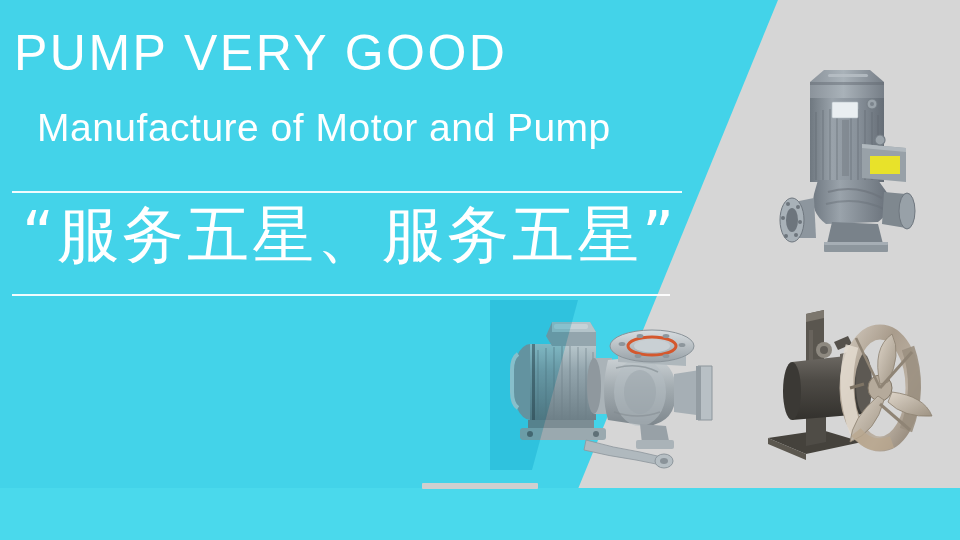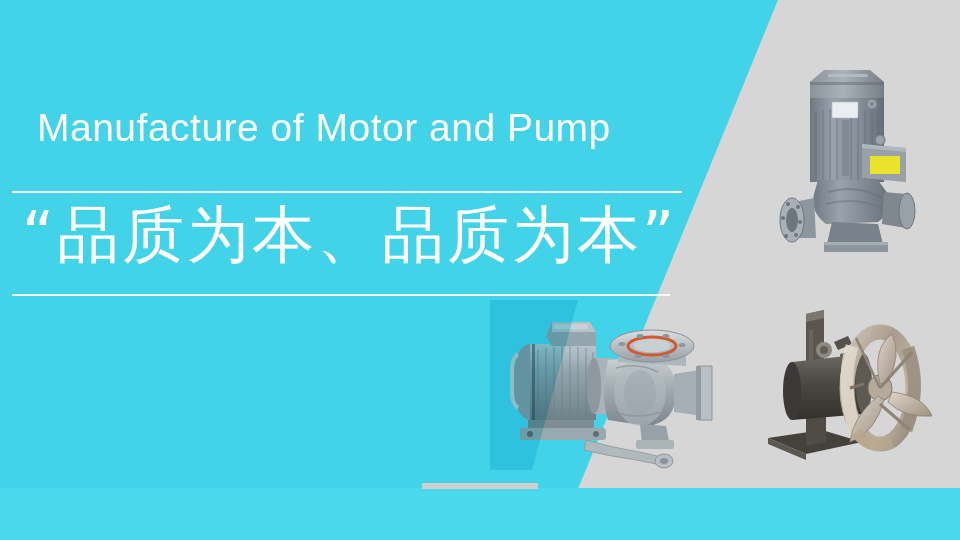--- a/index.html
+++ b/index.html
@@ -80,26 +80,27 @@
   }
 </style>
 </head>
 <body>
 
 <div id="stage">
 
   <div class="bg-cyan"></div>
   <div class="bg-gray"></div>
 
+  <div class="title">PUMP VERY GOOD</div>
 
   <div class="subtitle">Manufacture of Motor and Pump</div>
 
   <div class="rule rule-top"></div>
 
-  <div class="slogan">“品质为本、品质为本”</div>
+  <div class="slogan">“服务五星、服务五星”</div>
 
   <div class="rule rule-bottom"></div>
 
   <div class="product" id="prod-vertical">
     <svg viewBox="0 0 175 215">
       <defs>
         <linearGradient id="gMotor" x1="0" y1="0" x2="1" y2="0">
           <stop offset="0" stop-color="#6f7880"></stop>
           <stop offset=".30" stop-color="#99a2aa"></stop>
           <stop offset=".62" stop-color="#8a939c"></stop>

